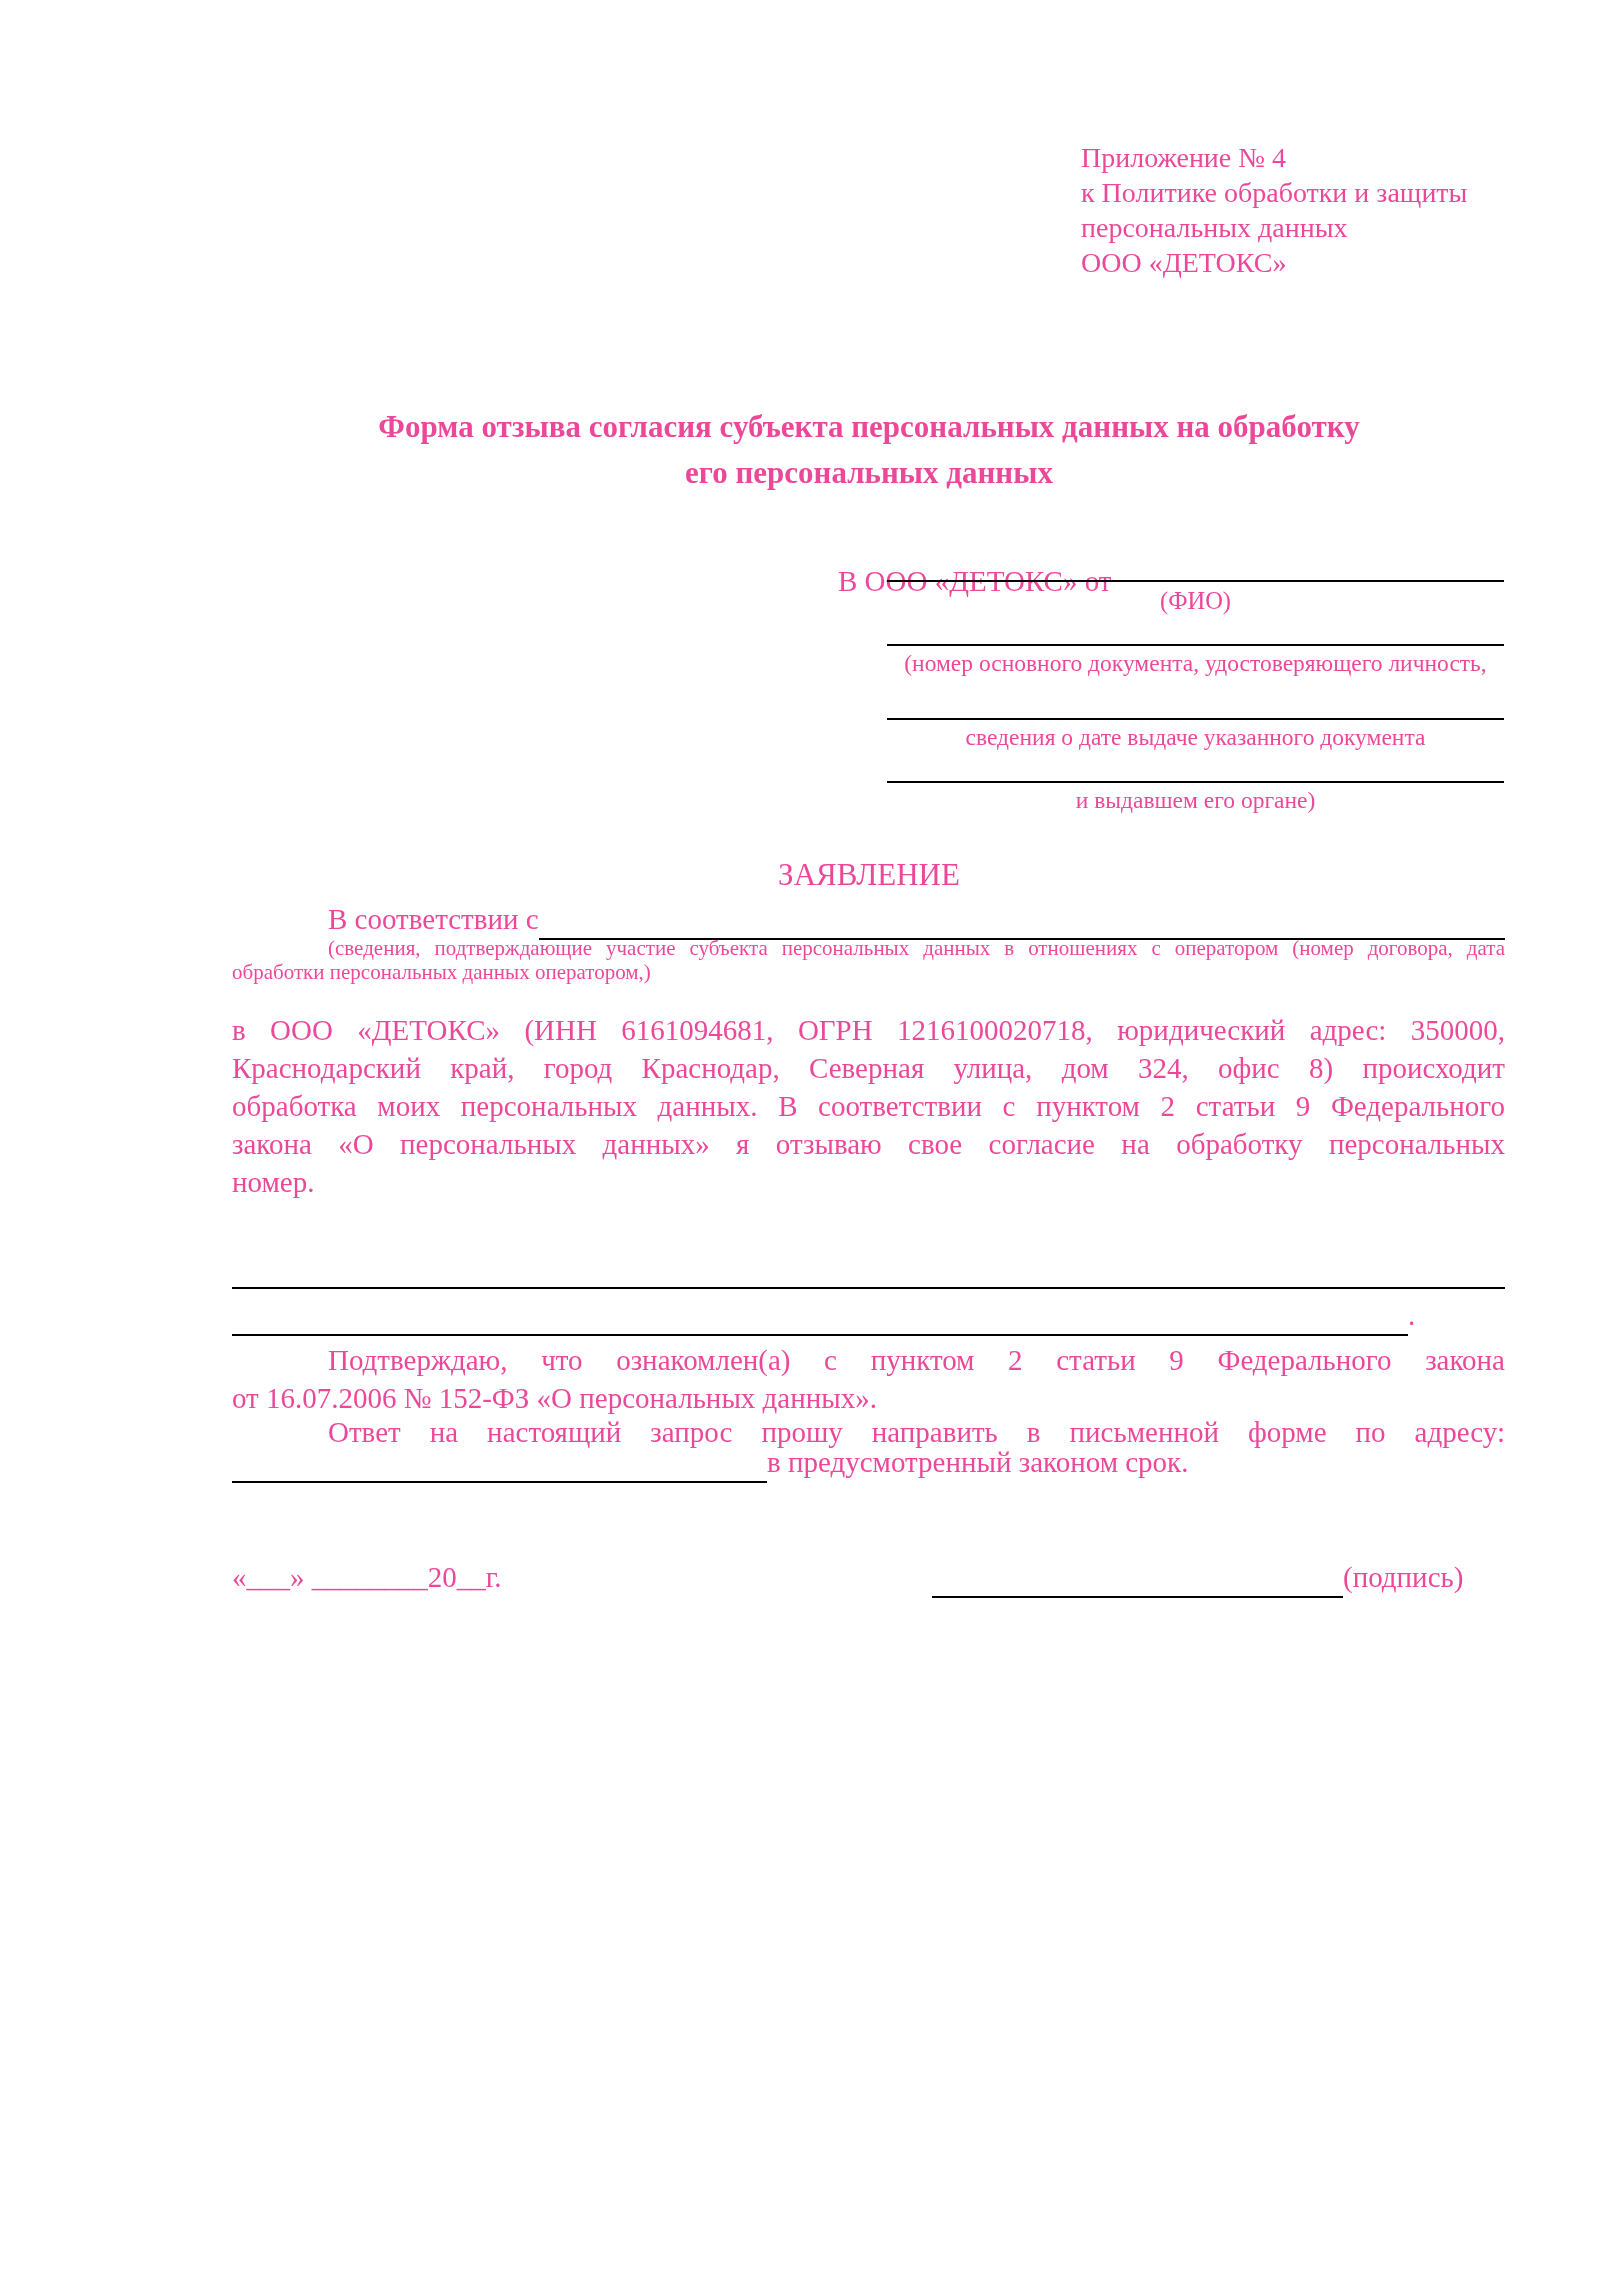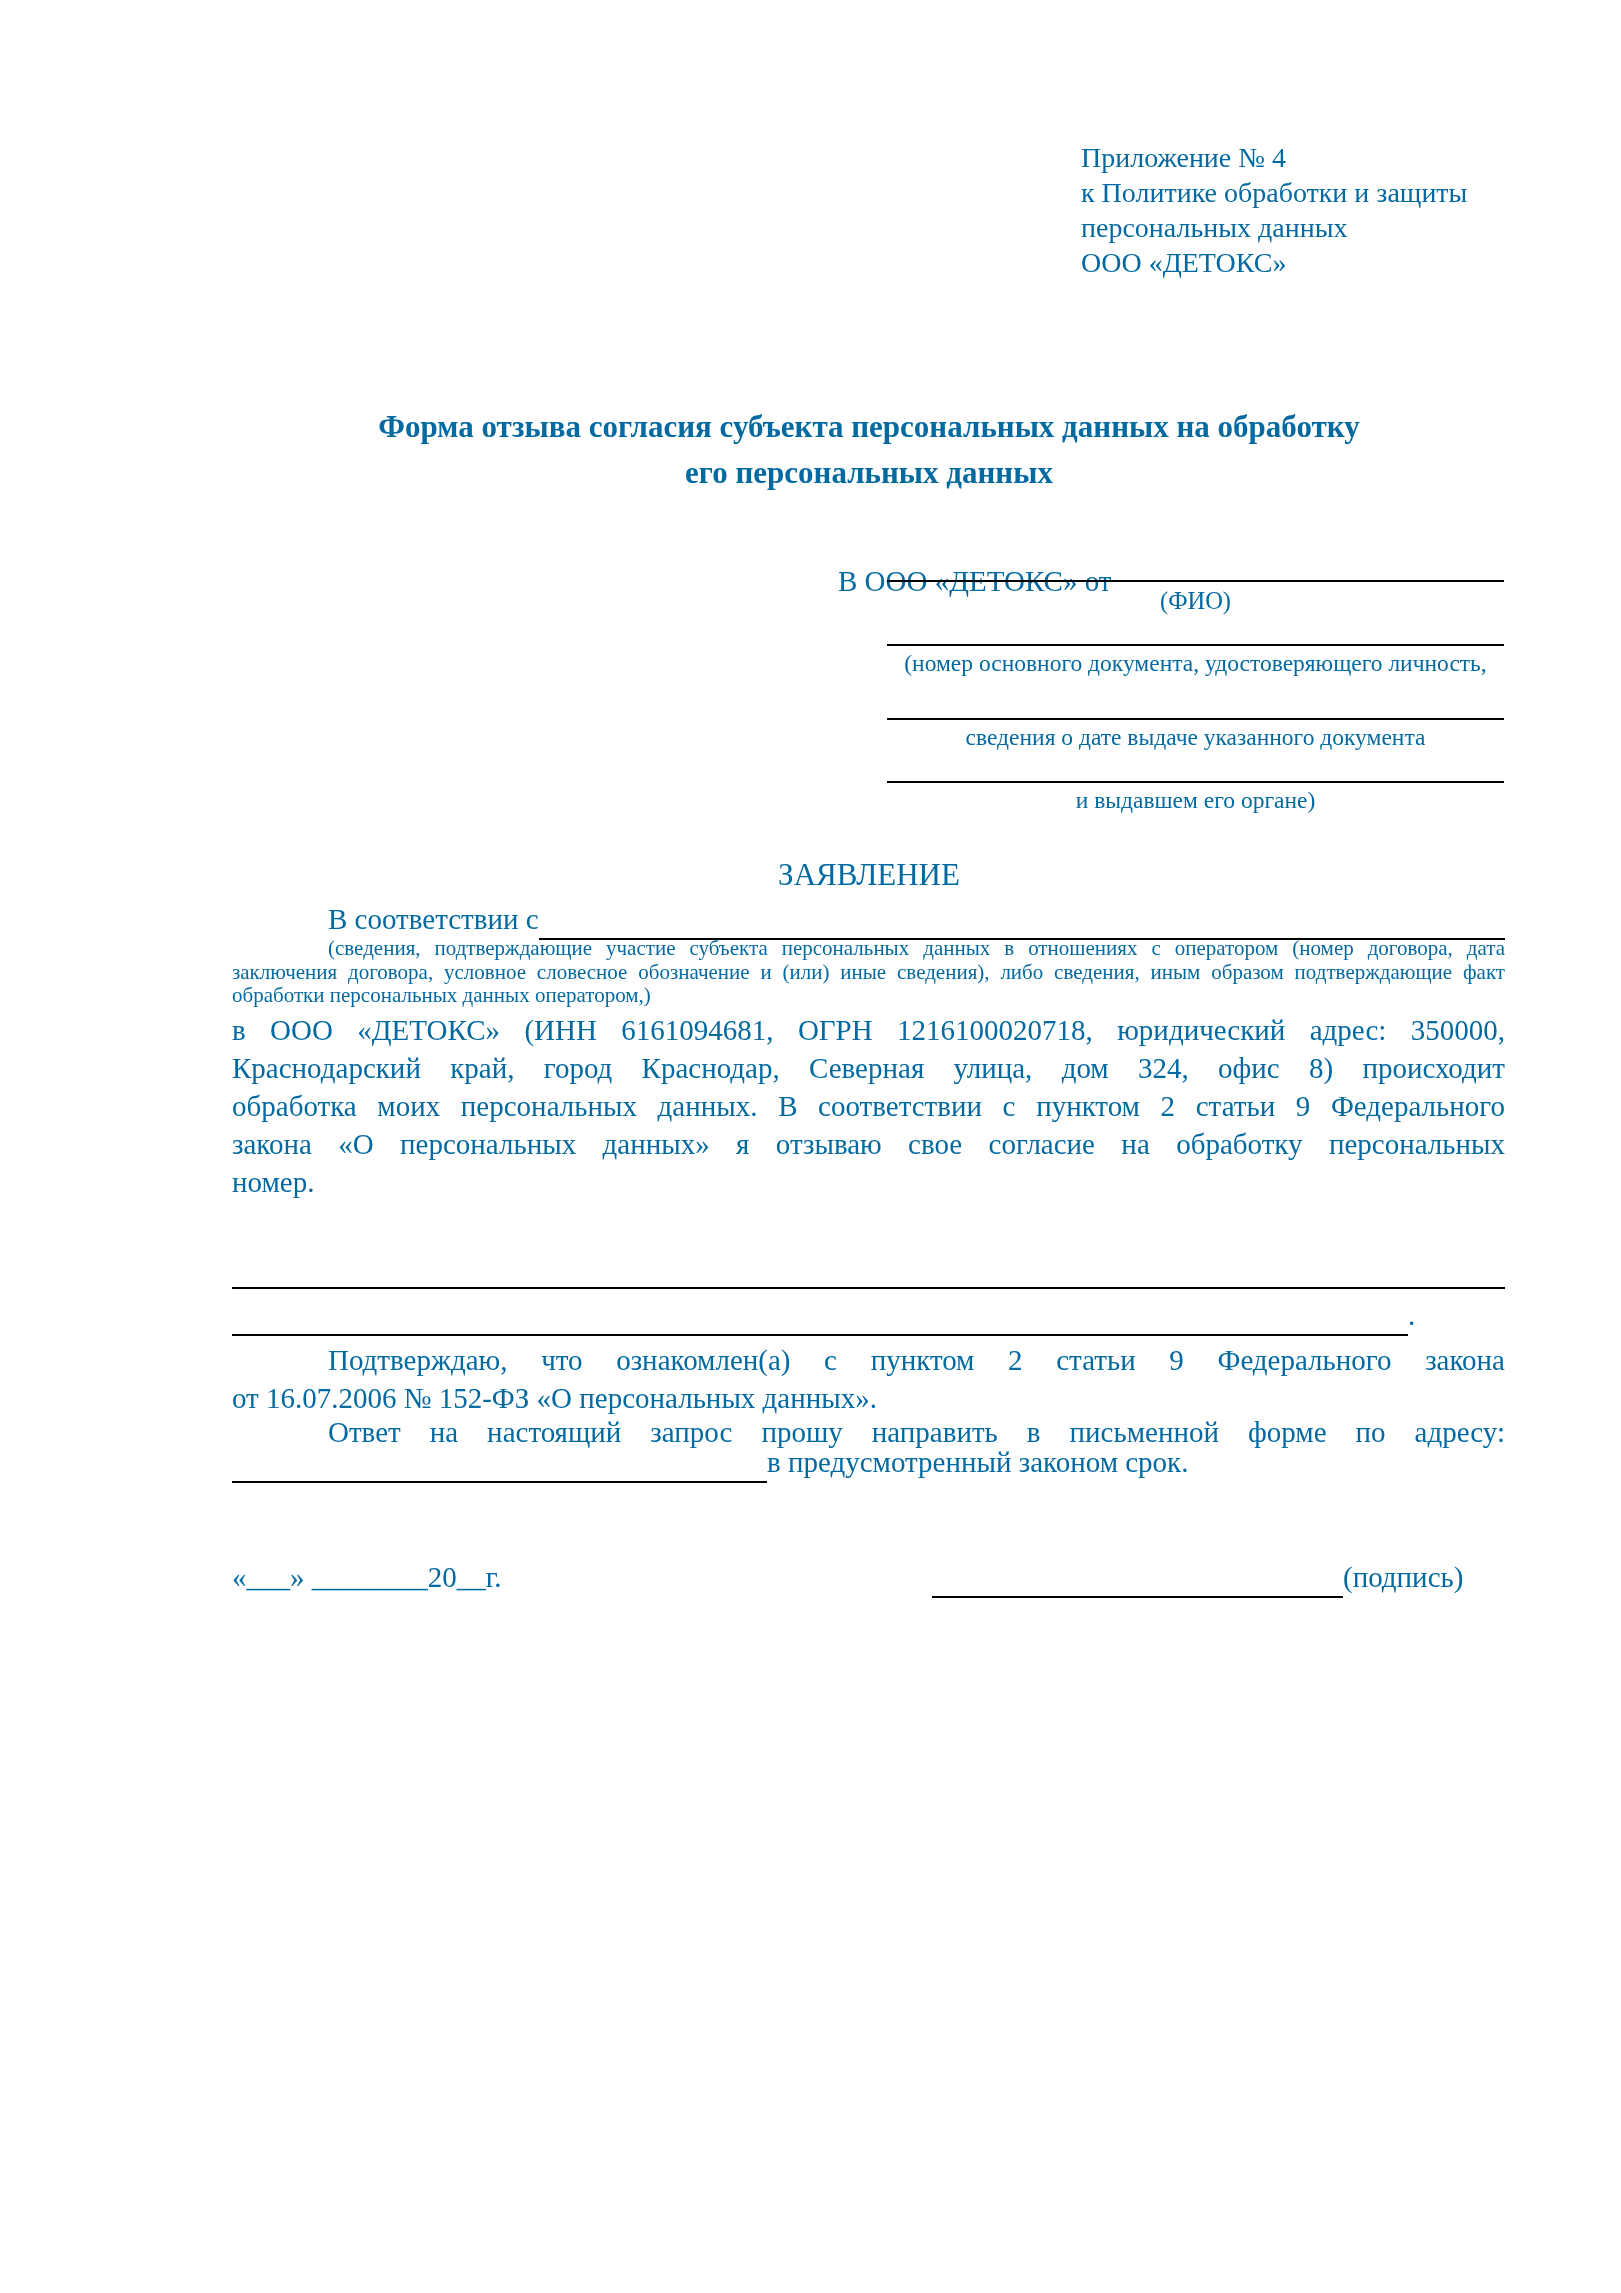--- a/index.html
+++ b/index.html
@@ -1,21 +1,21 @@
 <!DOCTYPE html>
 <html><head>
 <meta charset="utf-8">
 <style>
   html,body{margin:0;padding:0;background:#888;}
   .page{
     position:relative;
     width:1621px;height:2294px;
     margin:0 auto;
     background:#ffffff;
-    color:#0369a1;
+    color:#ec4899;
     font-family:"Liberation Serif","DejaVu Serif",serif;
     overflow:hidden;
   }
   .abs{position:absolute;}
   .nowrap{white-space:nowrap;}
 
   
   .header{left:1081px;top:140px;font-size:28px;line-height:35px;white-space:nowrap;}
 
   
@@ -90,21 +90,20 @@
 
   <div class="abs heading">ЗАЯВЛЕНИЕ</div>
 
   <div class="abs flexline introline">
     <span class="ind nowrap">В соответствии с</span>
     <span class="blank grow"></span>
   </div>
 
   <div class="abs footnote">
     <div class="fl1 jf">(сведения, подтверждающие участие субъекта персональных данных в отношениях с оператором (номер договора, дата</div>
-    <div class="jf">заключения договора, условное словесное обозначение и (или) иные сведения), либо сведения, иным образом подтверждающие факт</div>
     <div>обработки персональных данных оператором,)</div>
   </div>
 
   <div class="abs bodypar">
     <div class="jf">в ООО «ДЕТОКС» (ИНН 6161094681, ОГРН 1216100020718, юридический адрес: 350000,</div>
     <div class="jf">Краснодарский край, город Краснодар, Северная улица, дом 324, офис 8) происходит</div>
     <div class="jf">обработка моих персональных данных. В соответствии с пунктом 2 статьи 9 Федерального</div>
     <div class="jf">закона «О персональных данных» я отзываю свое согласие на обработку персональных</div>
     <div>номер.</div>
   </div>

